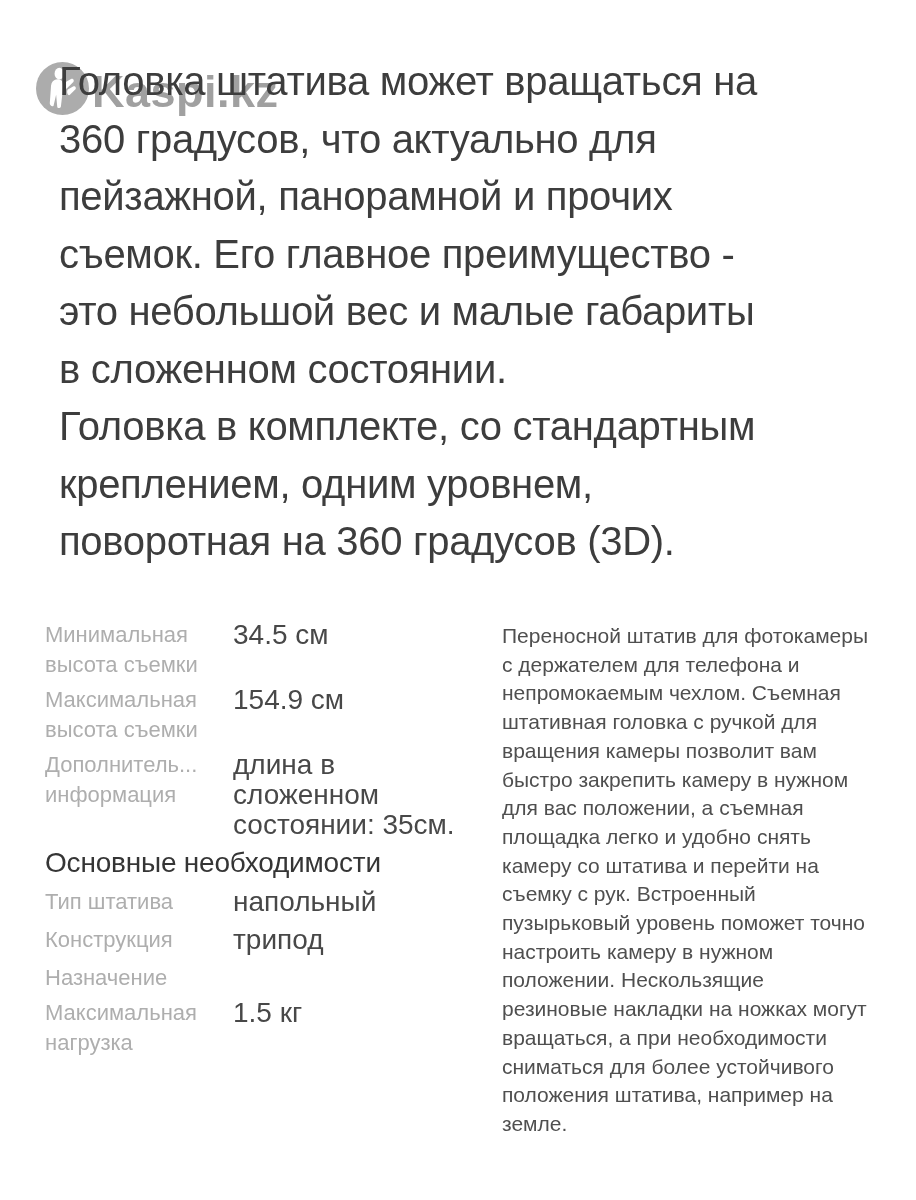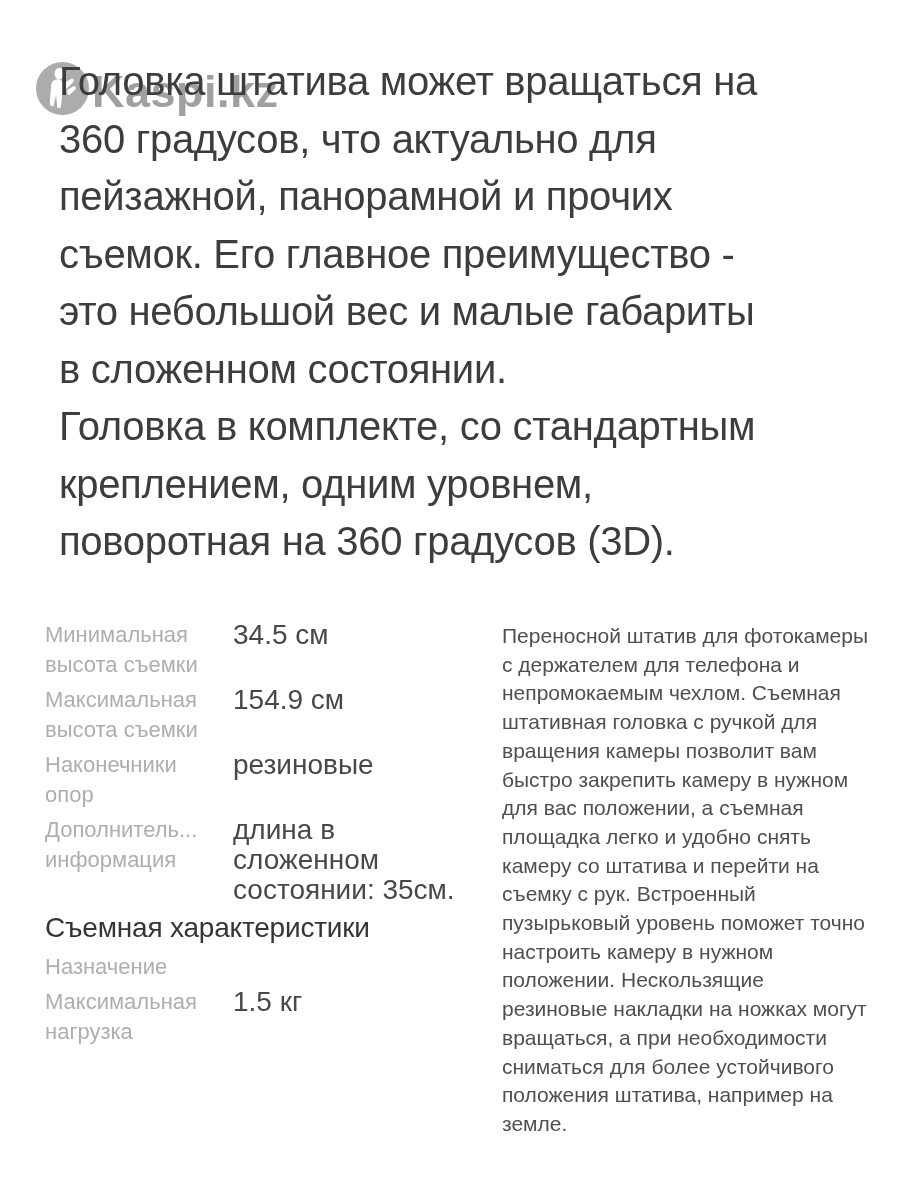--- a/index.html
+++ b/index.html
@@ -144,36 +144,39 @@
 высота съемки</div>
       <div class="spec-value">34.5 см</div>
     </div>
 
     <div class="spec-row">
       <div class="spec-label">Максимальная
 высота съемки</div>
       <div class="spec-value">154.9 см</div>
     </div>
 
-    <div class="spec-row">
-      <div class="spec-label">Наконечники
-опор</div>
-      <div class="spec-value">резиновые</div>
-    </div>
 
     <div class="spec-row">
       <div class="spec-label">Дополнитель...
 информация</div>
       <div class="spec-value">длина в сложенном
 состоянии: 35см.</div>
     </div>
 
-    <div class="section-heading">Съемная характеристики</div>
-
-
+    <div class="section-heading">Основные необходимости</div>
+
+    <div class="spec-row single">
+      <div class="spec-label">Тип штатива</div>
+      <div class="spec-value">напольный</div>
+    </div>
+
+    <div class="spec-row single">
+      <div class="spec-label">Конструкция</div>
+      <div class="spec-value">трипод</div>
+    </div>
 
     <div class="spec-row">
       <div class="spec-label">Назначение</div>
     </div>
 
     <div class="spec-row">
       <div class="spec-label">Максимальная
 нагрузка</div>
       <div class="spec-value">1.5 кг</div>
     </div>

